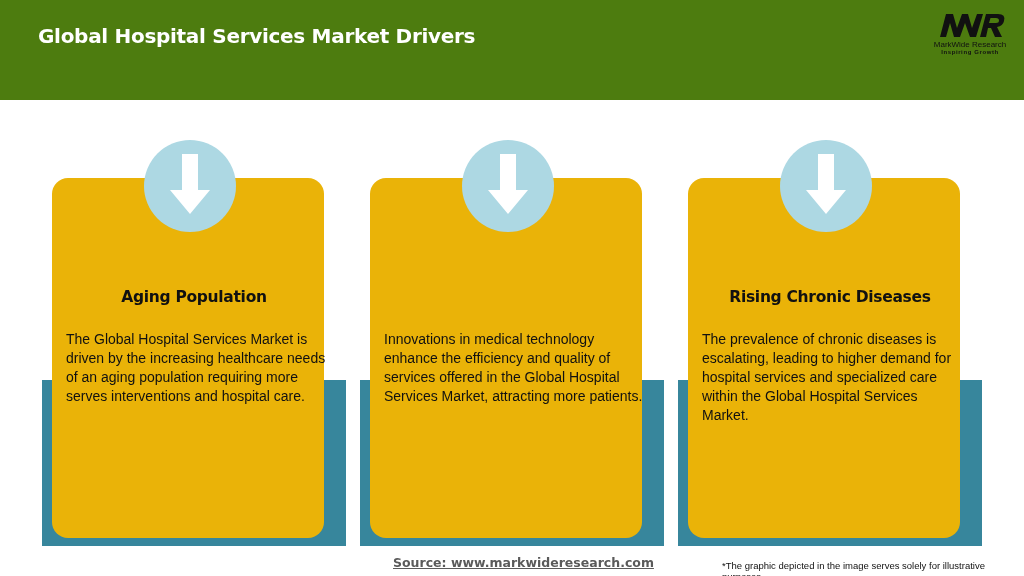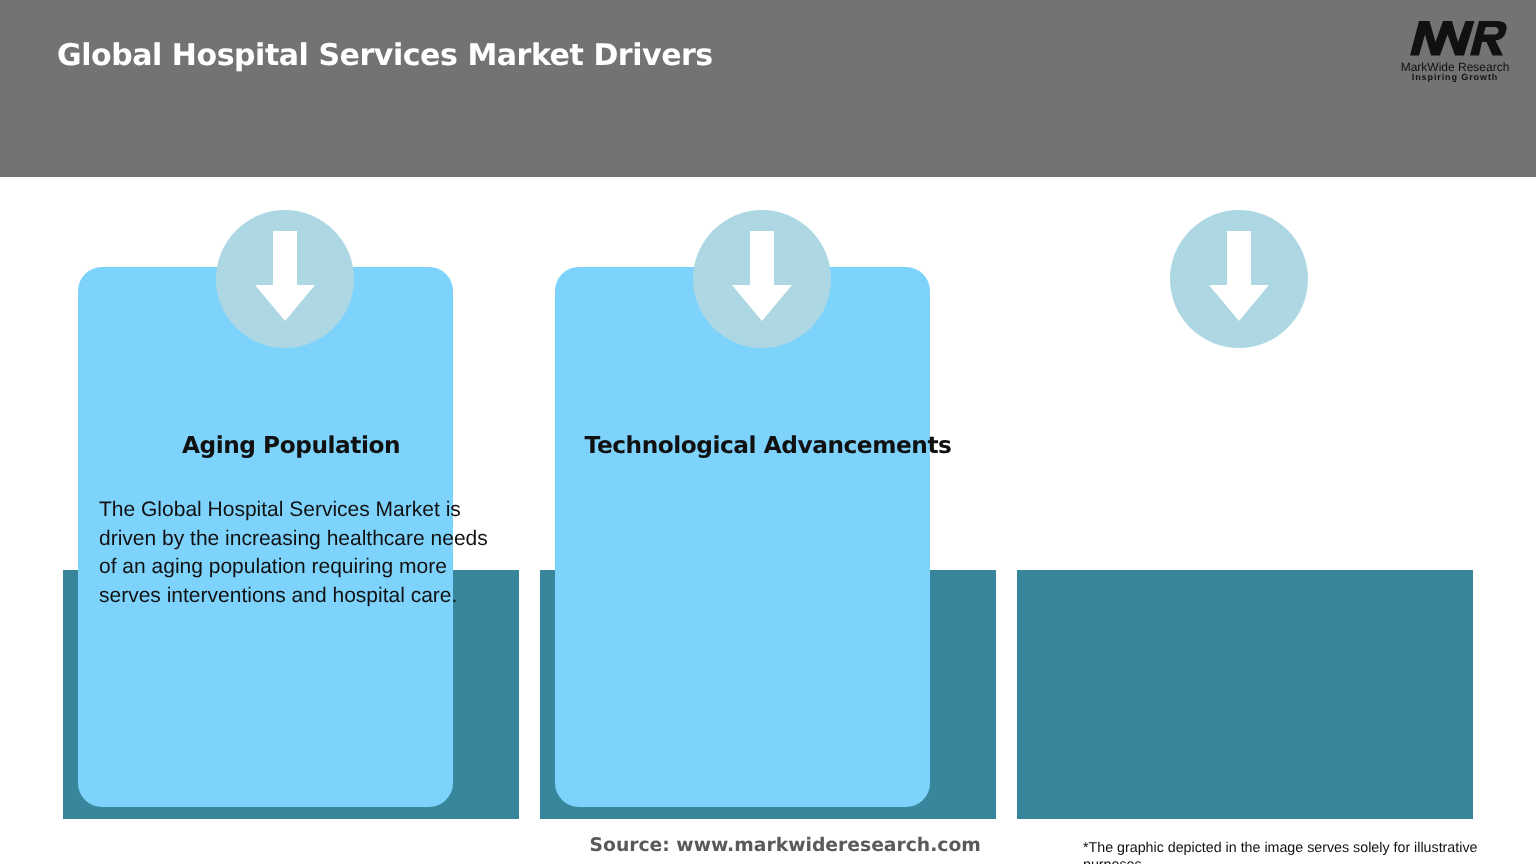--- a/index.html
+++ b/index.html
@@ -1,21 +1,21 @@
 <!DOCTYPE html>
 <html><head>
 <meta charset="utf-8">
 <style>
   * { box-sizing: border-box; margin: 0; padding: 0; }
   html, body { width: 1024px; height: 576px; background: #ffffff; overflow: hidden; }
   body { position: relative; font-family: "Liberation Sans", sans-serif; }
 
   .header {
-    position: absolute; left: 0; top: 0; width: 1024px; height: 118px;
-    background: #737373;
+    position: absolute; left: 0; top: 0; width: 1024px; height: 100px;
+    background: #4d7c0f;
   }
   .header-title {
     position: absolute; left: 38px; top: 24px;
     color: #ffffff; font-family: "DejaVu Sans", sans-serif; font-weight: bold;
     font-size: 20px; letter-spacing: -0.3px;
   }
   .logo { position: absolute; left: 922px; top: 10px; width: 96px; height: 50px; text-align: center; }
   .logo-mark { display: block; width: 96px; height: 30px; }
   .logo-name { display: block; font-size: 8px; font-weight: normal; color: #111; line-height: 9px; }
   .logo-tag { display: block; font-size: 6px; font-weight: bold; color: #111; letter-spacing: 0.6px; line-height: 7px; }
@@ -23,42 +23,42 @@
   .card-wrap { position: absolute; top: 140px; width: 306px; height: 408px; }
   .card-wrap.c1 { left: 40px; }
   .card-wrap.c2 { left: 358px; }
   .card-wrap.c3 { left: 676px; }
 
   .card-bg {
     position: absolute; left: 2px; top: 240px; width: 304px; height: 166px;
     background: #37869c;
   }
   .card {
-    position: absolute; left: 12px; top: 38px; width: 250px; height: 360px;
-    background: #7dd3fc; border-radius: 16px;
+    position: absolute; left: 12px; top: 38px; width: 272px; height: 360px;
+    background: #eab308; border-radius: 16px;
   }
   .icon-circle {
     position: absolute; top: 0; width: 92px; height: 92px; border-radius: 50%;
     background: #add8e3; left: 104px;
   }
   .icon-circle svg { position: absolute; left: 26px; top: 14px; }
 
   .card-title {
     position: absolute; top: 110px; left: 0; width: 284px; text-align: center;
     font-family: "DejaVu Sans", sans-serif; font-weight: bold; font-size: 15.5px;
     color: #111; letter-spacing: -0.3px;
   }
   .card-text {
     position: absolute; top: 152px; left: 14px; width: 264px;
     font-size: 14px; line-height: 19px; color: #111;
   }
 
   .source {
     position: absolute; left: 393px; top: 555px;
-    font-family: "DejaVu Sans", sans-serif; font-weight: bold; font-size: 12.5px; color: #5a5a5a;
+    font-family: "DejaVu Sans", sans-serif; font-weight: bold; font-size: 12.5px; color: #5a5a5a; text-decoration: underline;
   }
   .disclaimer {
     position: absolute; left: 722px; top: 560px; font-size: 9.5px; color: #111;
   }
 </style>
 </head>
 <body>
 
 <div class="header">
   <div class="header-title">Global Hospital Services Market Drivers</div>
@@ -81,31 +81,35 @@
   <div class="icon-circle">
     <svg width="40" height="62" viewBox="0 0 40 62">
         <path d="M12 0 H28 V36 H40 L20 60 L0 36 H12 Z" fill="#ffffff"></path>
       </svg>
   </div>
 </div>
 
 <div class="card-wrap c2">
   <div class="card-bg"></div>
   <div class="card">
-    <div class="card-title">Technological Advancements</div>
+    <div class="card-text">Innovations in medical technology enhance the efficiency and quality of services offered in the Global Hospital Services Market, attracting more patients.</div>
   </div>
   <div class="icon-circle">
     <svg width="40" height="62" viewBox="0 0 40 62">
         <path d="M12 0 H28 V36 H40 L20 60 L0 36 H12 Z" fill="#ffffff"></path>
       </svg>
   </div>
 </div>
 
 <div class="card-wrap c3">
   <div class="card-bg"></div>
+  <div class="card">
+    <div class="card-title">Rising Chronic Diseases</div>
+    <div class="card-text">The prevalence of chronic diseases is escalating, leading to higher demand for hospital services and specialized care within the Global Hospital Services Market.</div>
+  </div>
   <div class="icon-circle">
     <svg width="40" height="62" viewBox="0 0 40 62">
         <path d="M12 0 H28 V36 H40 L20 60 L0 36 H12 Z" fill="#ffffff"></path>
       </svg>
   </div>
 </div>
 
 <div class="source">Source: www.markwideresearch.com</div>
 <div class="disclaimer">*The graphic depicted in the image serves solely for illustrative purposes</div>
 

